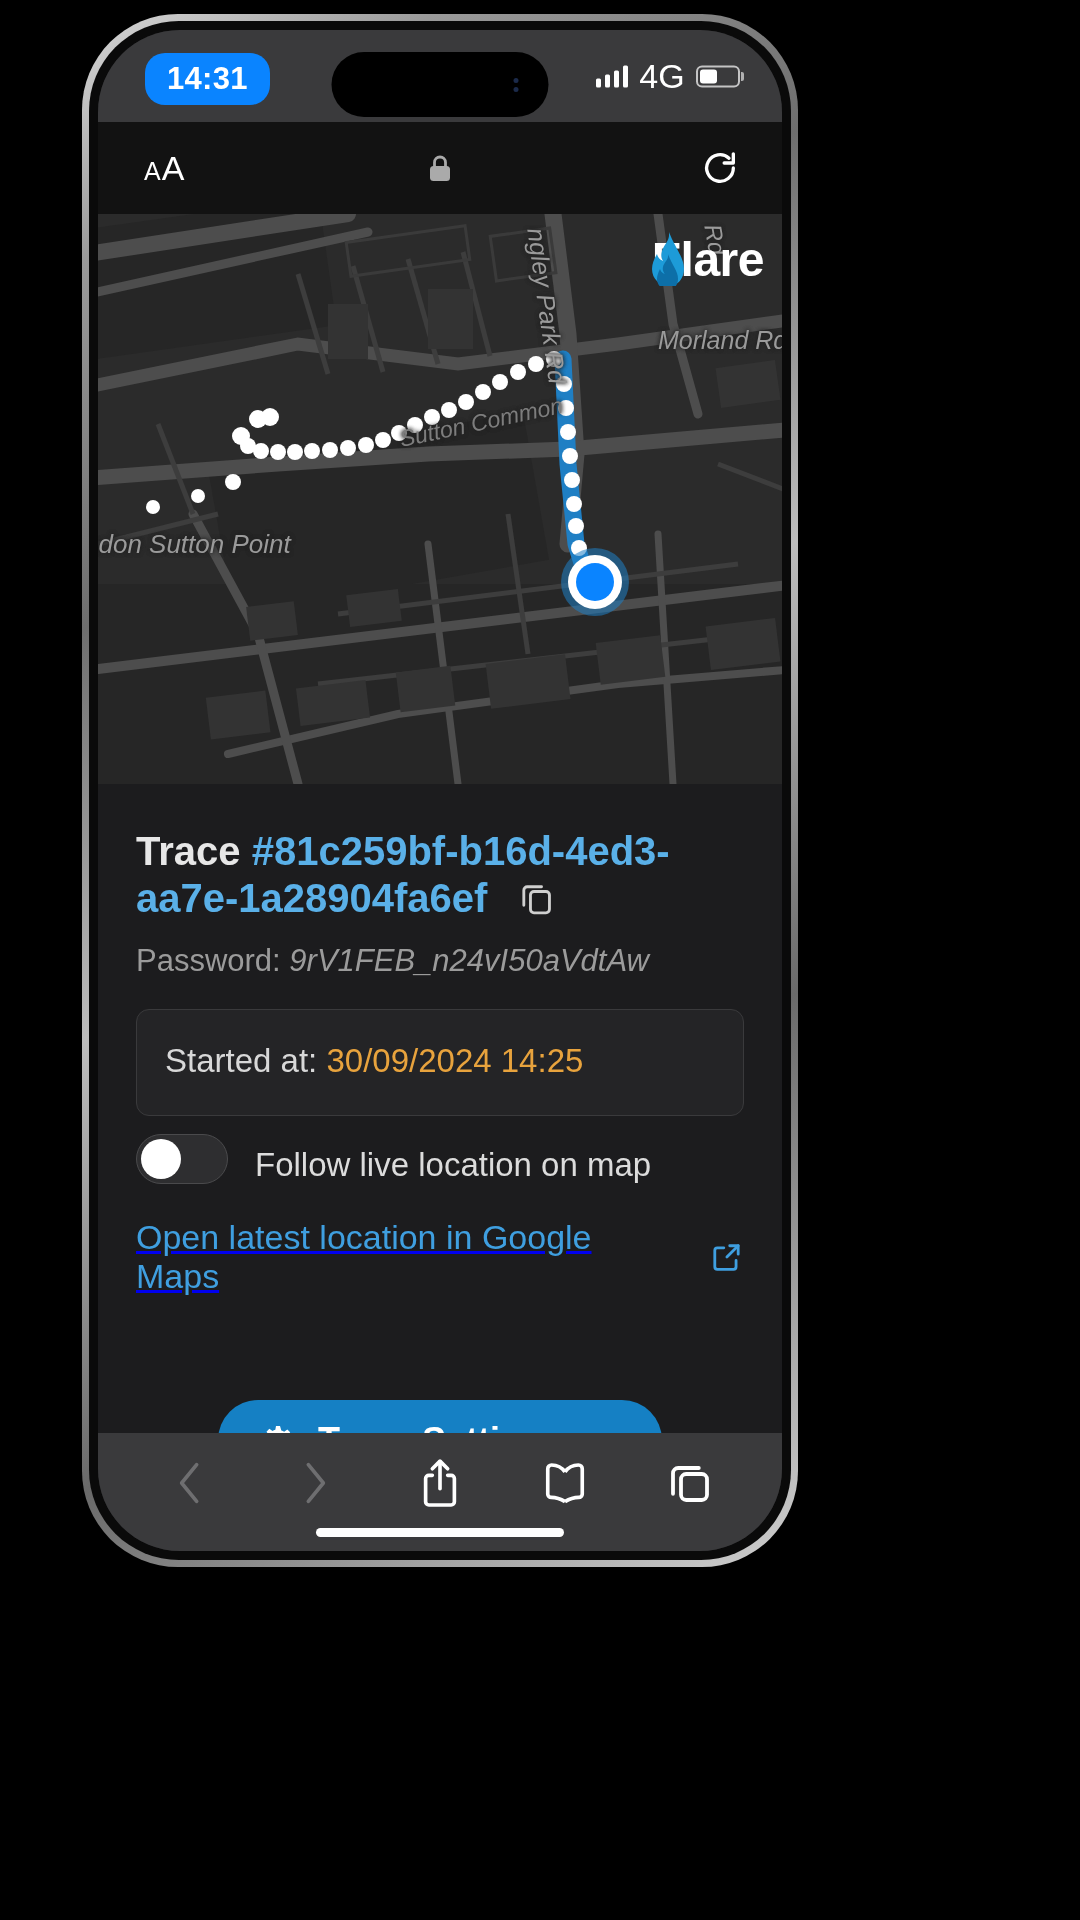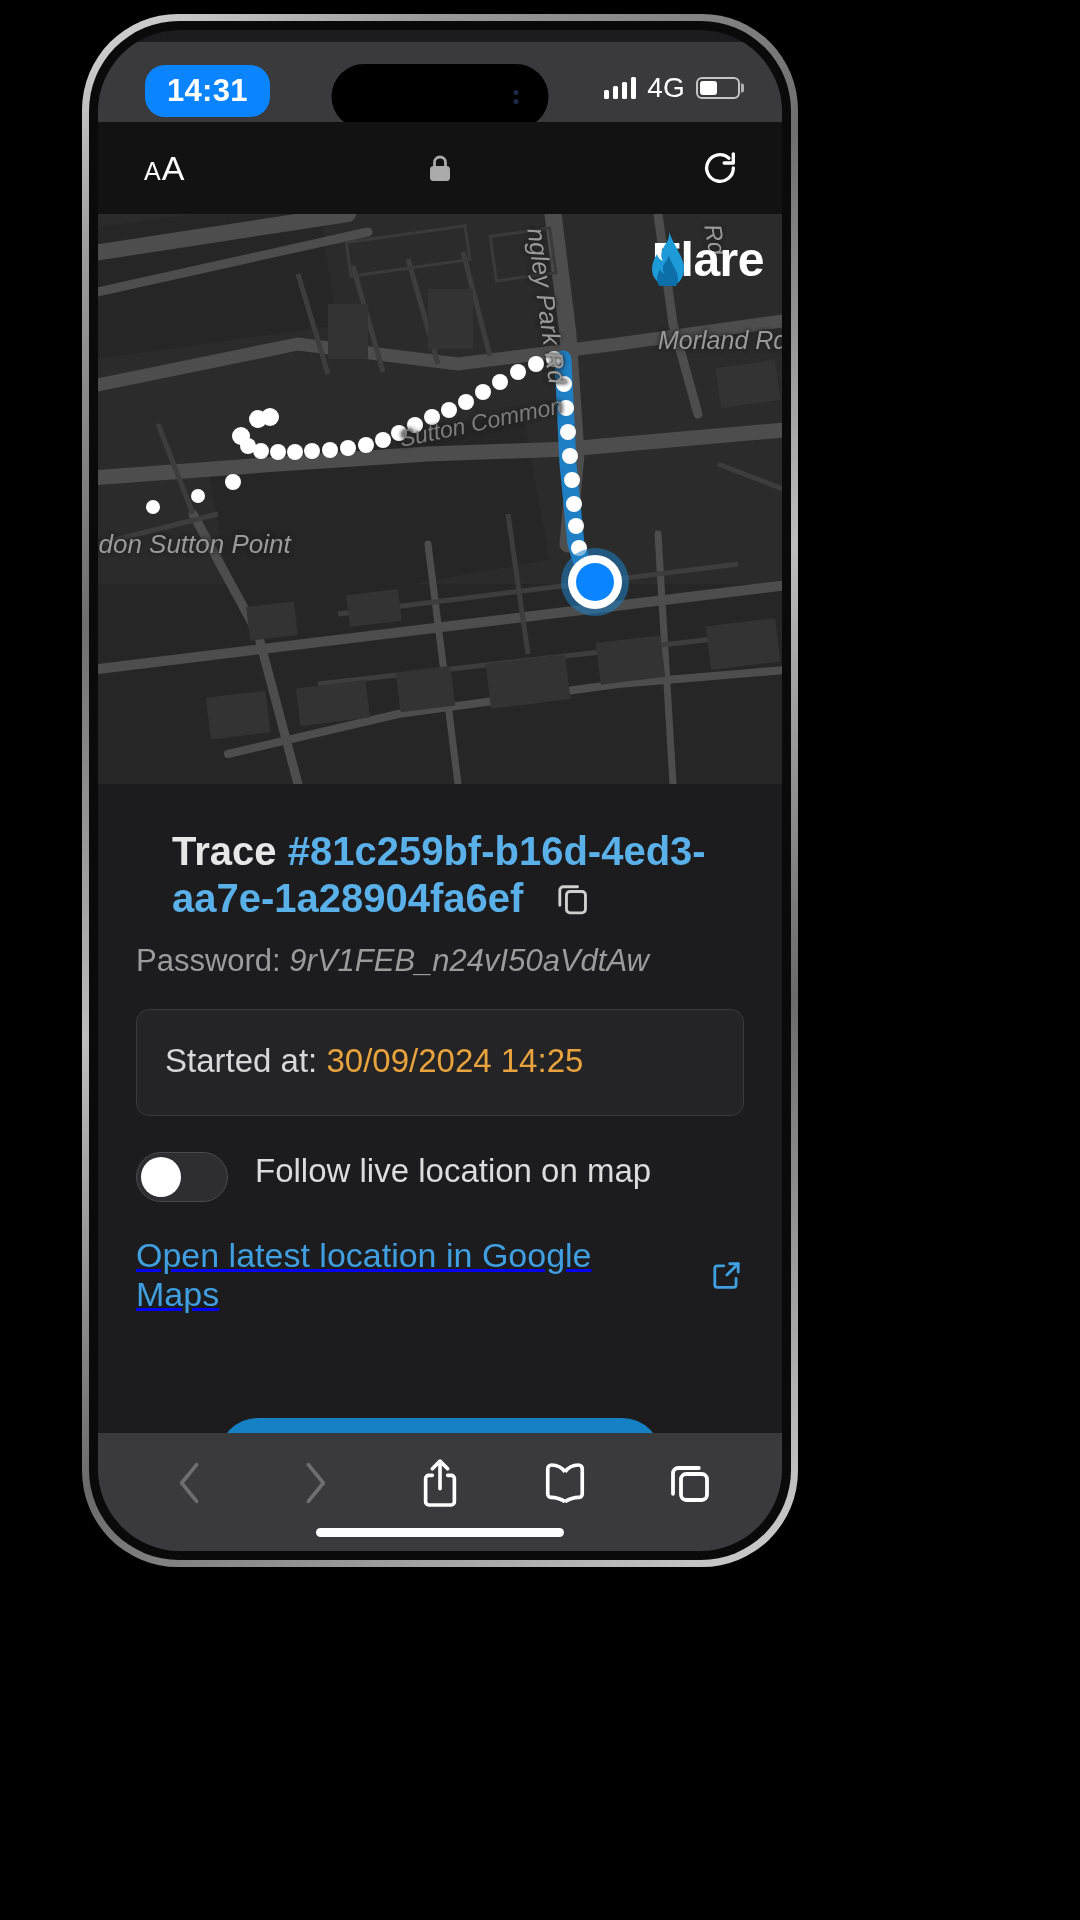--- a/index.html
+++ b/index.html
@@ -34,21 +34,21 @@
 
   
   .side-btn { position:absolute; background:linear-gradient(180deg,#8e8e8e,#c9c9c9,#6d6d6d); }
   #btn-silent  { left:76px; top:324px;  width:7px; height:46px;  border-radius:4px 0 0 4px; }
   #btn-vol-up  { left:76px; top:420px;  width:7px; height:88px;  border-radius:4px 0 0 4px; }
   #btn-vol-dn  { left:76px; top:530px;  width:7px; height:88px;  border-radius:4px 0 0 4px; }
   #btn-power   { right:76px; top:486px; width:7px; height:118px; border-radius:0 4px 4px 0; }
 
   
   #status-bar {
-    position:absolute; left:0; top:12px; width:100%; height:92px;
+    position:absolute; left:0; top:0; width:100%; height:92px;
     background:#3a3a3c; z-index:5;
   }
   #time-pill {
     position:absolute; left:47px; top:23px;
     background:#0a84ff; color:#fff;
     font-size:31px; font-weight:600;
     padding:8px 22px; border-radius:20px;
     letter-spacing:.3px;
   }
   #dynamic-island {
@@ -61,21 +61,21 @@
   #status-right {
     position:absolute; right:42px; top:50%; transform:translateY(-50%);
     display:flex; align-items:center; gap:11px;
   }
   #signal-bars { display:flex; align-items:flex-end; gap:3.5px; height:22px; }
   #signal-bars span { width:5.5px; background:#fff; border-radius:1.5px; }
   #signal-bars span:nth-child(1){height:9px;}
   #signal-bars span:nth-child(2){height:13px;}
   #signal-bars span:nth-child(3){height:17px;}
   #signal-bars span:nth-child(4){height:22px;}
-  #network-label { color:#fff; font-size:28px; font-weight:500; letter-spacing:.2px; }
+  #network-label { color:#fff; font-size:34px; font-weight:500; letter-spacing:.2px; }
   #battery { position:relative; width:44px; height:22px; border:2.5px solid rgba(255,255,255,.7); border-radius:6px; }
   #battery-fill { position:absolute; left:2px; top:2px; bottom:2px; background:#fff; border-radius:3px; }
   #battery-cap { position:absolute; right:-6px; top:50%; transform:translateY(-50%); width:3px; height:9px; background:rgba(255,255,255,.6); border-radius:0 2px 2px 0; }
 
   
   #url-bar {
     position:absolute; left:0; top:92px; width:100%; height:92px;
     background:#121212; display:flex; align-items:center; z-index:5;
   }
   #aa-button { position:absolute; left:46px; color:#fff; font-weight:500; display:flex; align-items:baseline; gap:1px; }
@@ -106,36 +106,36 @@
     position:absolute; right:18px; top:18px;
     display:flex; align-items:center; gap:8px;
   }
   #flare-word { color:#fff; font-size:48px; font-weight:700; letter-spacing:-.5px; }
 
   
   #content {
     position:absolute; left:0; top:754px; right:0; bottom:118px;
     background:#1c1c1e; padding:44px 38px 0 38px; z-index:2;
   }
-  #trace-heading { font-size:40px; font-weight:700; line-height:1.18; color:#e7e7e7;margin-left:36px; }
+  #trace-heading { font-size:40px; font-weight:700; line-height:1.18; color:#e7e7e7; }
   #trace-id { color:#5ab0e8; font-weight:700; }
   #copy-icon-btn { display:inline-block; vertical-align:-4px; margin-left:18px; }
   #password-row { margin-top:17px; font-size:31px; color:#9b9b9b; }
   #password-value { font-style:italic; color:#9b9b9b; }
 
   #info-box {
     margin-top:30px; background:#242426;
     border:1px solid #3a3a3c; border-radius:13px;
     padding:26px 24px 28px 28px;
   }
   .info-line { font-size:33px; color:#d8d8d8; line-height:1.52; }
   #started-value { color:#e8a33d; }
   #update-value  { color:#5dd39e; }
 
-  #follow-row { margin-top:36px; display:flex; align-items:flex-start; gap:27px; }
+  #follow-row { margin-top:18px; display:flex; align-items:flex-end; gap:27px; }
   #follow-toggle {
     position:relative; width:92px; height:50px; border-radius:25px;
     background:#2e2e30; border:1.5px solid #4a4a4c; flex:none;
   }
   #follow-knob { position:absolute; left:4px; top:4px; width:40px; height:40px; border-radius:50%; background:#fff; }
   #follow-label { font-size:33px; color:#dcdcdc; }
 
   #gmaps-link { margin-top:34px; display:flex; align-items:center; gap:29px; }
   #gmaps-text { color:#3f9fe0; font-size:34px; }
 

